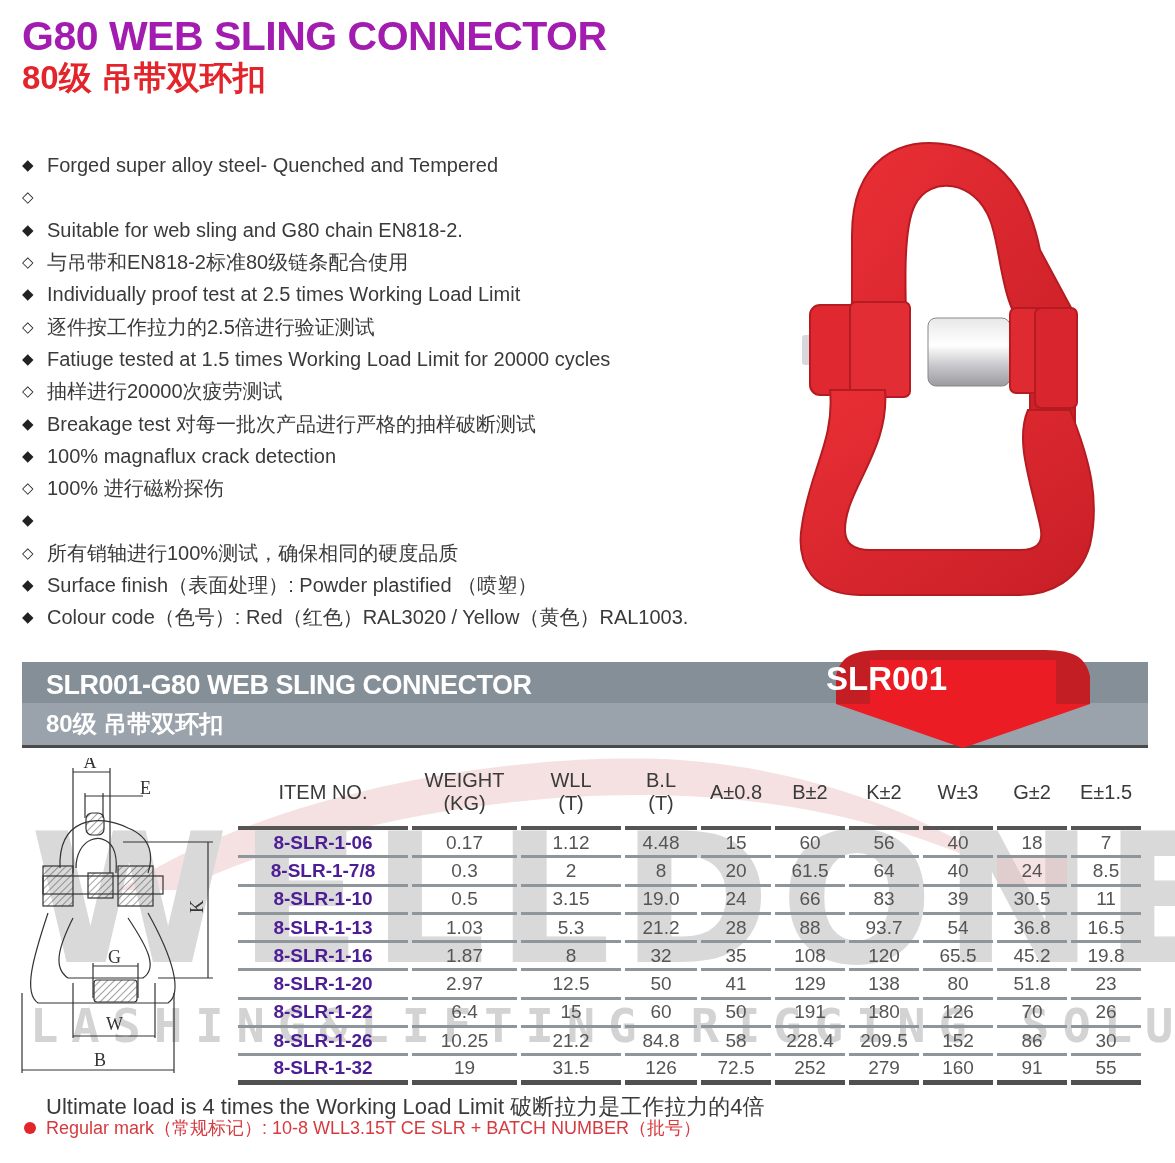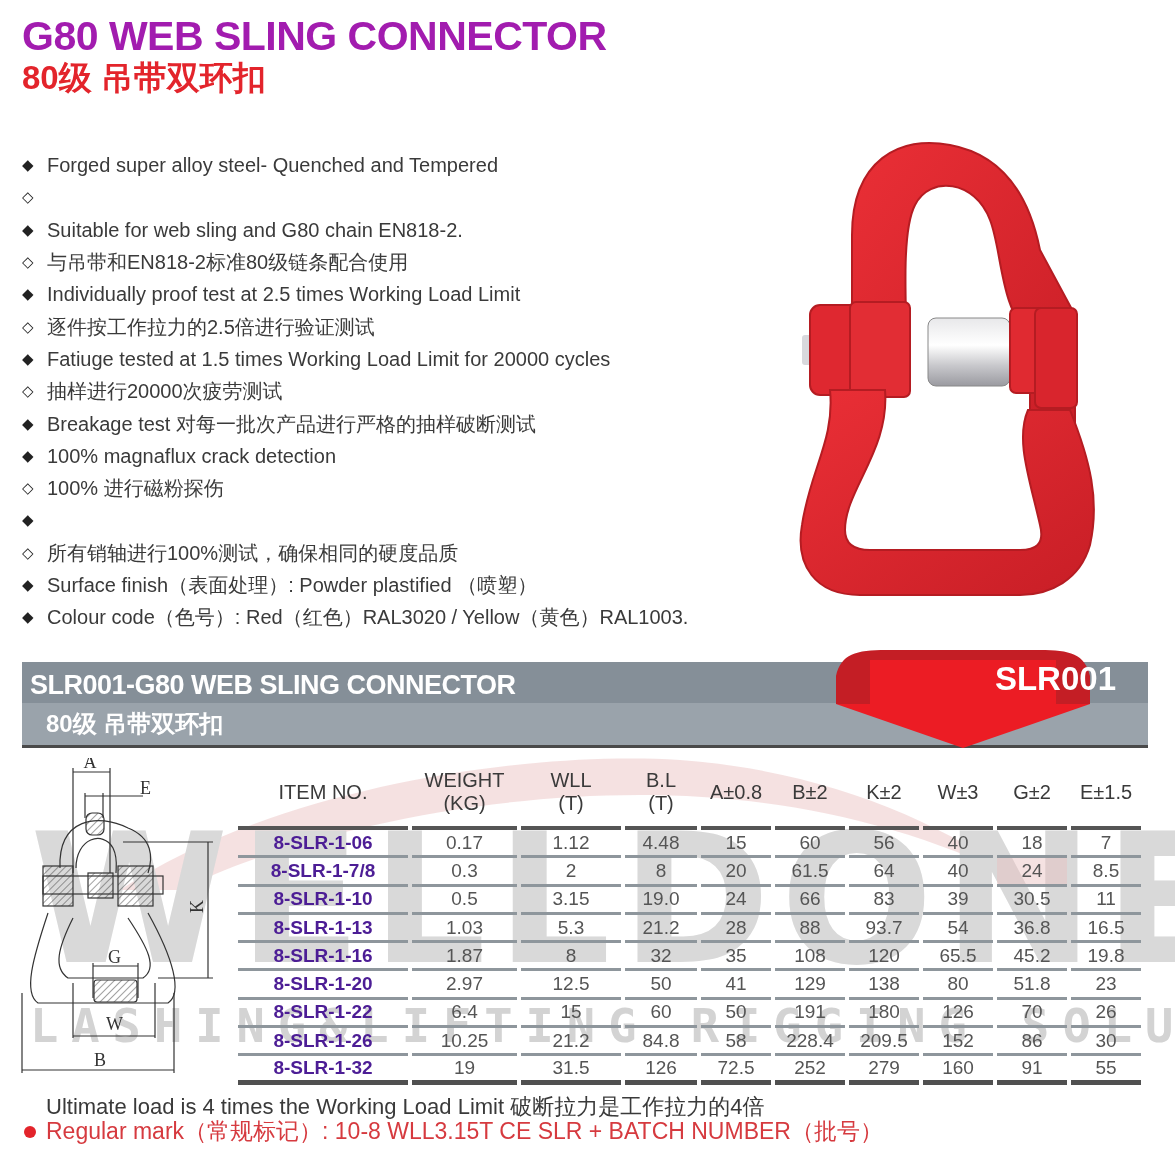--- a/index.html
+++ b/index.html
@@ -12,44 +12,44 @@
   .features { position: absolute; left: 22px; top: 149px; list-style: none; }
   .features li { height: 32.3px; line-height: 32px; font-size: 20px; color: #3a3a3a; white-space: nowrap; display: flex; align-items: center; }
   .features .bullet { width: 25px; font-size: 15px; color: #222; display: inline-block; }
 
   .product-photo { position: absolute; left: 790px; top: 140px; width: 370px; height: 460px; }
 
   .banner { position: absolute; left: 22px; top: 662px; width: 1126px; height: 86px; }
   .banner-top { position: absolute; left: 0; top: 0; width: 100%; height: 41px; background: #858f98; }
   .banner-bottom { position: absolute; left: 0; top: 41px; width: 100%; height: 42px; background: #9aa3ab; }
   .banner-line { position: absolute; left: 0; top: 83px; width: 100%; height: 3px; background: #4a4a4a; }
-  .banner-title-en { position: absolute; left: 8px; top: 8px; font-size: 27px; font-weight: bold; color: #ffffff; letter-spacing: -0.5px; }
+  .banner-title-en { position: absolute; left: 24px; top: 8px; font-size: 27px; font-weight: bold; color: #ffffff; letter-spacing: -0.5px; }
   .banner-title-cn { position: absolute; left: 24px; top: 46px; font-size: 24px; font-weight: bold; color: #ffffff; }
 
   .badge { position: absolute; left: 826px; top: 646px; width: 274px; height: 104px; }
-  .badge-text { position: absolute; left: 16px; top: 14px; width: 274px; text-align: right; font-size: 33px; font-weight: bold; color: #ffffff; }
+  .badge-text { position: absolute; left: 0; top: 14px; width: 274px; text-align: left; font-size: 33px; font-weight: bold; color: #ffffff; }
 
   .watermark-swoosh { position: absolute; left: 120px; top: 750px; width: 1000px; height: 140px; }
   .watermark-big { position: absolute; left: 30px; top: 810px; font-size: 180px; font-weight: bold; color: #d9d9d9; letter-spacing: 10px; line-height: 180px; font-family: "DejaVu Sans", sans-serif; }
   .watermark-small { position: absolute; left: 30px; top: 998px; font-size: 47px; font-weight: bold; color: #d3d3d3; letter-spacing: 13px; font-family: "DejaVu Sans Mono", monospace; white-space: nowrap; }
 
   .diagram { position: absolute; left: 18px; top: 758px; width: 220px; height: 325px; }
 
   .spec-table { position: absolute; left: 234px; top: 758px; border-collapse: separate; border-spacing: 4px 0; }
   .spec-table th { font-weight: normal; font-size: 20px; color: #3a3a3a; height: 72px; vertical-align: middle; text-align: center; line-height: 23px; border-bottom: 4px solid #555; padding: 0 2px; }
   .spec-table td { height: 28.3px; font-size: 19px; text-align: center; color: #555; border-bottom: 3px solid #8e969c; line-height: 24px; padding: 0 2px; }
   .spec-table td.item { font-weight: bold; color: #4c1d95; font-size: 19px; }
   .spec-table tr:last-child td { border-bottom: 5px solid #505050; }
   .spec-table td.hl { background: rgba(232, 190, 190, 0.45); }
 
   .col-item { width: 170px; } .col-w { width: 105px; } .col-wll { width: 100px; } .col-bl { width: 72px; }
   .col-a { width: 70px; } .col-b { width: 70px; } .col-k { width: 70px; } .col-ww { width: 70px; } .col-g { width: 70px; } .col-e { width: 70px; }
 
   .note { position: absolute; left: 46px; top: 1092px; font-size: 22px; color: #3a3a3a; }
-  .mark { position: absolute; left: 24px; top: 1116px; font-size: 23px; color: #d63a3f; display: flex; align-items: center; text-align: right; }
+  .mark { position: absolute; left: 24px; top: 1116px; font-size: 18px; color: #d63a3f; display: flex; align-items: center; text-align: right; }
   .mark .dot { width: 12px; height: 12px; border-radius: 50%; background: #e3242b; margin-right: 10px; }
 </style>
 </head>
 <body>
 
 <div class="title-en">G80 WEB SLING CONNECTOR</div>
 <div class="title-cn">80级 吊带双环扣</div>
 
 <ul class="features">
   <li>

